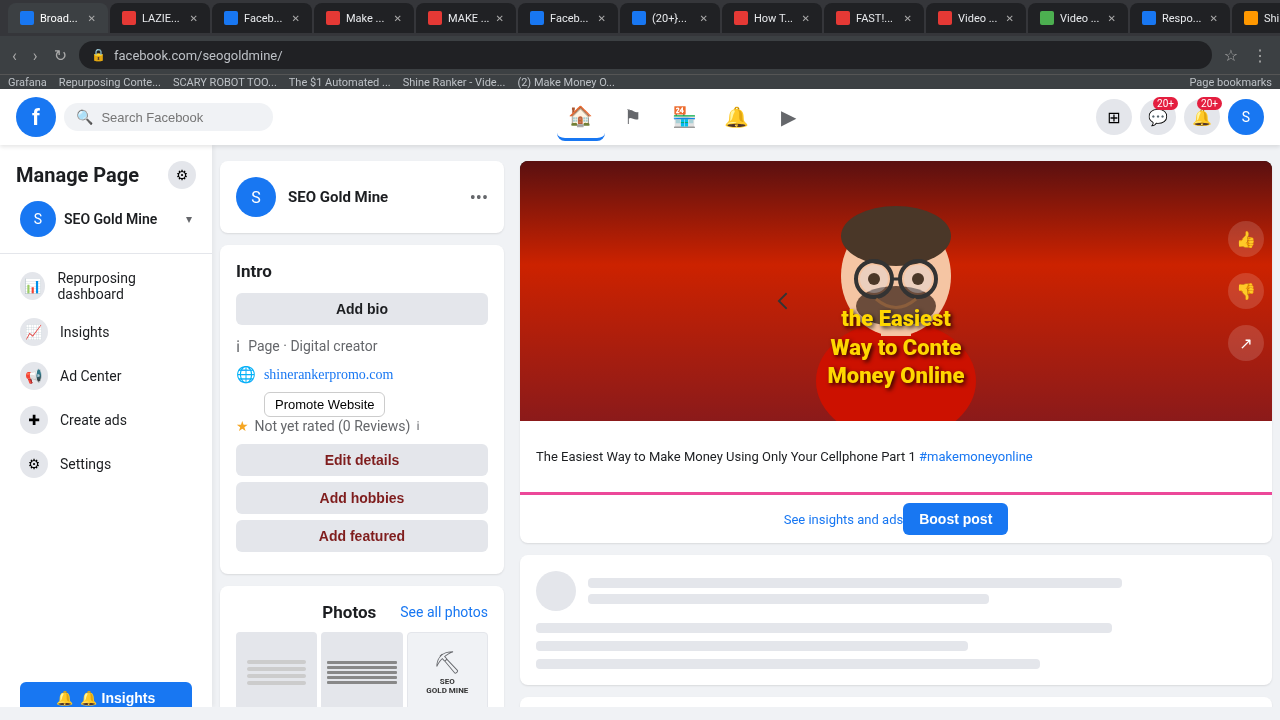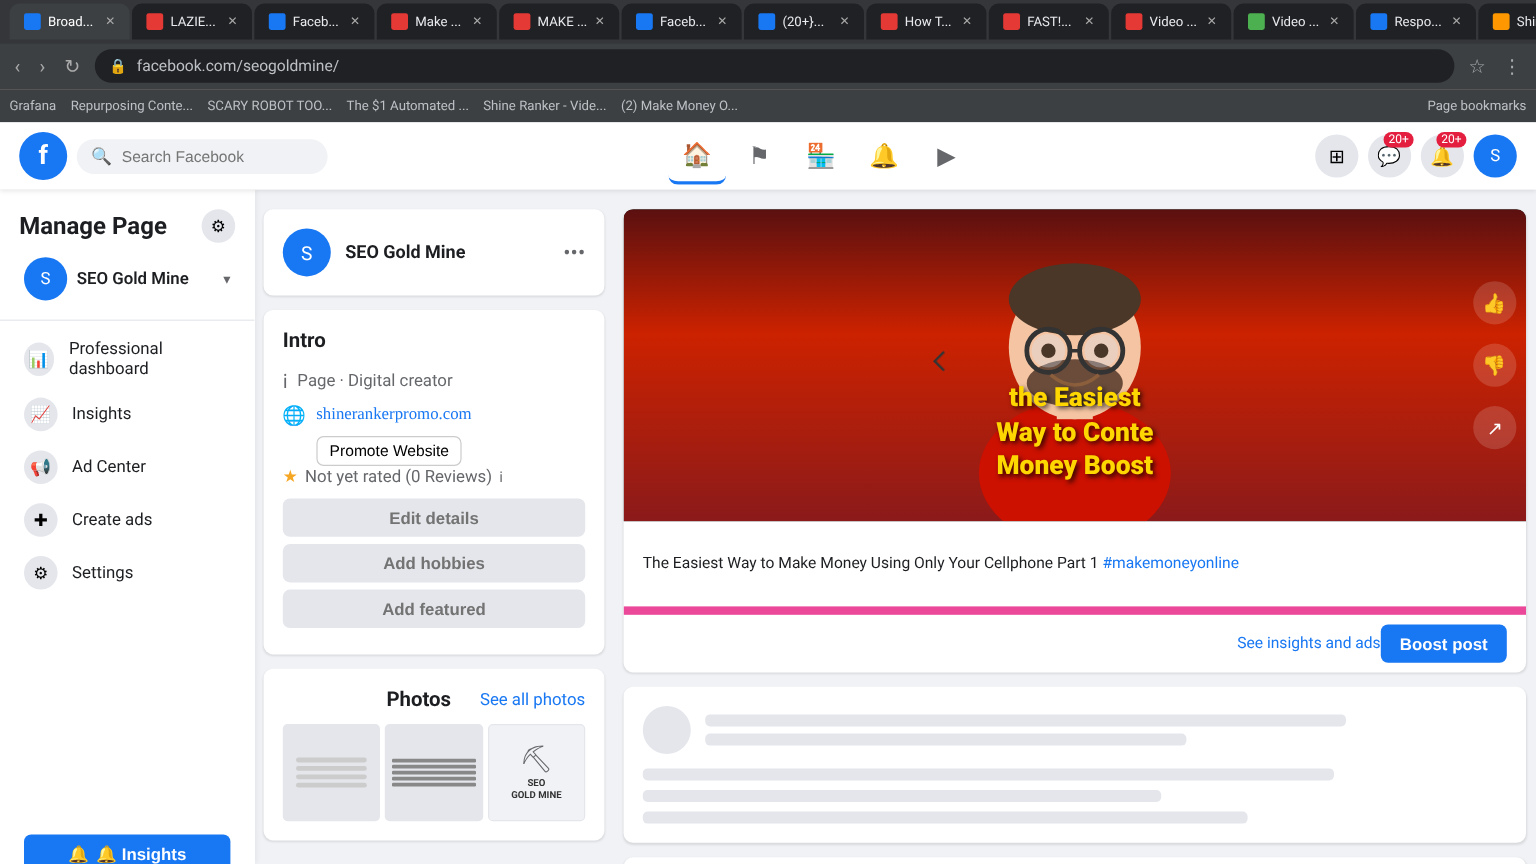--- a/index.html
+++ b/index.html
@@ -13,21 +13,21 @@
     .tab-favicon { width: 14px; height: 14px; border-radius: 2px; flex-shrink: 0; }
     .tab-label { overflow: hidden; text-overflow: ellipsis; font-size: 11px; }
     .tab-close { margin-left: auto; font-size: 10px; color: #aaa; flex-shrink: 0; }
 
     .nav-bar { display: flex; align-items: center; background: #3c4043; height: 38px; padding: 0 8px; gap: 8px; }
     .nav-btn { color: #aaa; font-size: 16px; cursor: pointer; padding: 4px; border-radius: 50%; }
     .address-bar { flex: 1; background: #202124; border-radius: 20px; height: 28px; display: flex; align-items: center; padding: 0 12px; color: #e8eaed; font-size: 13px; gap: 8px; }
     .address-text { color: #bdc1c6; font-size: 13px; }
     .nav-right { display: flex; align-items: center; gap: 6px; color: #aaa; font-size: 13px; }
 
-    .bookmarks-bar { background: #3c4043; height: 28px; display: flex; align-items: center; padding: 0 8px; gap: 12px; overflow: hidden; border-top: 1px solid #555; }
+    .bookmarks-bar { background: #3c4043; height: 15px; display: flex; align-items: center; padding: 0 8px; gap: 12px; overflow: hidden; border-top: 1px solid #555; }
     .bookmark-item { color: #bdc1c6; font-size: 11px; cursor: pointer; white-space: nowrap; display: flex; align-items: center; gap: 4px; }
 
     
     .app-container { display: flex; flex-direction: column; height: calc(720px - 102px); background: #f0f2f5; }
 
     
     .fb-topnav { background: #fff; height: 56px; display: flex; align-items: center; padding: 0 16px; box-shadow: 0 2px 4px rgba(0,0,0,0.1); position: relative; z-index: 10; flex-shrink: 0; }
     .fb-logo { width: 40px; height: 40px; background: #1877f2; border-radius: 50%; display: flex; align-items: center; justify-content: center; color: #fff; font-size: 22px; font-weight: bold; flex-shrink: 0; }
     .fb-search { display: flex; align-items: center; background: #f0f2f5; border-radius: 20px; padding: 6px 12px; gap: 8px; margin-left: 8px; }
     .fb-search input { background: transparent; border: none; outline: none; font-size: 13px; color: #65676b; width: 160px; }
@@ -73,21 +73,21 @@
     .section-card { background: #fff; border-radius: 8px; padding: 16px; margin-bottom: 12px; box-shadow: 0 1px 2px rgba(0,0,0,0.1); }
     .section-title { font-size: 17px; font-weight: 700; color: #1c1e21; margin-bottom: 12px; }
     .add-bio-btn { width: 100%; background: #e4e6eb; border: none; border-radius: 6px; padding: 8px; font-size: 14px; font-weight: 600; color: #1c1e21; cursor: pointer; margin-bottom: 10px; }
     .info-row { display: flex; align-items: center; gap: 8px; margin-bottom: 8px; color: #65676b; font-size: 14px; }
     .info-icon { font-size: 16px; color: #65676b; }
     .website-link { color: #1877f2; text-decoration: none; font-size: 14px; font-family: Liberation Serif, serif; }
     .promote-btn { background: #fff; border: 1px solid #ccc; border-radius: 6px; padding: 4px 10px; font-size: 13px; cursor: pointer; }
     .rating-row { display: flex; align-items: center; gap: 6px; color: #65676b; font-size: 14px; margin-bottom: 10px; }
     .star-icon { color: #f5a623; }
     .info-icon-small { font-size: 12px; }
-    .action-btn { width: 100%; background: #e4e6eb; border: none; border-radius: 6px; padding: 8px; font-size: 14px; font-weight: 600; color: #737373; cursor: pointer; margin-bottom: 6px; }
+    .action-btn { width: 100%; background: #e4e6eb; border: none; border-radius: 6px; padding: 8px; font-size: 14px; font-weight: 600; color: #7f1d1d; cursor: pointer; margin-bottom: 6px; }
 
     
     .photos-header { display: flex; justify-content: flex-end; align-items: center; margin-bottom: 10px; }
     .see-all-link { color: #1877f2; font-size: 14px; cursor: pointer; margin-left: 24px; }
     .photos-grid { display: grid; grid-template-columns: repeat(3, 1fr); gap: 4px; }
     .photo-thumb { aspect-ratio: 1; background: #e4e6eb; border-radius: 4px; overflow: hidden; display: flex; align-items: center; justify-content: center; font-size: 12px; color: #65676b; }
     .photo-logo { background: #fff; border: 1px solid #e4e6eb; }
     .photo-lines { flex-direction: column; gap: 3px; padding: 8px; }
     .photo-line { width: 90%; height: 4px; background: #ccc; border-radius: 2px; }
     .photo-doc { padding: 6px; gap: 2px; }
@@ -96,21 +96,21 @@
     
     .right-col { flex: 1; padding: 16px 8px; overflow-y: auto; }
     .post-card { background: #fff; border-radius: 8px; margin-bottom: 12px; box-shadow: 0 1px 2px rgba(0,0,0,0.1); overflow: hidden; }
     .video-container { position: relative; background: #000; width: 100%; height: 260px; display: flex; align-items: center; justify-content: center; overflow: hidden; }
     .video-text-overlay { position: absolute; bottom: 30px; left: 0; right: 0; text-align: center; }
     .video-title-text { font-size: 22px; font-weight: 900; color: #FFD700; text-shadow: 2px 2px 4px rgba(0,0,0,0.8); line-height: 1.3; display: block; }
     .video-actions { position: absolute; right: 8px; top: 50%; transform: translateY(-50%); display: flex; flex-direction: column; gap: 16px; }
     .video-action-btn { width: 36px; height: 36px; background: rgba(255,255,255,0.15); border-radius: 50%; display: flex; align-items: center; justify-content: center; cursor: pointer; color: #fff; font-size: 16px; }
     .post-caption { padding: 28px 16px; font-size: 13px; color: #1c1e21; }
     .hashtag { color: #1877f2; }
-    .post-footer { display: flex; align-items: center; justify-content: flex-end; padding: 8px 16px; border-top: 7px solid #ec4899; }
+    .post-footer { display: flex; align-items: center; justify-content: center; padding: 8px 16px; border-top: 3px solid #ec4899; }
     .insights-link { color: #1877f2; font-size: 13px; cursor: pointer; }
     .boost-btn { background: #1877f2; color: #fff; border: none; border-radius: 6px; padding: 8px 16px; font-size: 14px; font-weight: 600; cursor: pointer; }
 
     
     .placeholder-card { background: #fff; border-radius: 8px; padding: 16px; margin-bottom: 12px; box-shadow: 0 1px 2px rgba(0,0,0,0.1); }
     .placeholder-avatar { width: 40px; height: 40px; border-radius: 50%; background: #e4e6eb; }
     .placeholder-row { display: flex; align-items: center; gap: 12px; margin-bottom: 12px; }
     .placeholder-lines { flex: 1; display: flex; flex-direction: column; gap: 6px; }
     .placeholder-line { height: 10px; background: #e4e6eb; border-radius: 4px; }
     .placeholder-line.short { width: 60%; }
@@ -269,21 +269,21 @@
       <div class="sidebar-account">
         <div class="account-avatar">S</div>
         <span class="account-name">SEO Gold Mine</span>
         <span class="chevron-icon">▾</span>
       </div>
 
       <div class="sidebar-divider"></div>
 
       <div class="sidebar-nav-item">
         <div class="sidebar-nav-icon">📊</div>
-        <span class="sidebar-nav-label">Professional dashboard</span>
+        <span class="sidebar-nav-label">Repurposing dashboard</span>
       </div>
       <div class="sidebar-nav-item">
         <div class="sidebar-nav-icon">📈</div>
         <span class="sidebar-nav-label">Insights</span>
       </div>
       <div class="sidebar-nav-item">
         <div class="sidebar-nav-icon">📢</div>
         <span class="sidebar-nav-label">Ad Center</span>
       </div>
       <div class="sidebar-nav-item">
@@ -310,20 +310,21 @@
       <div class="middle-col">
 
         <div class="page-header">
           <div class="page-avatar">S</div>
           <span class="page-name-text">SEO Gold Mine</span>
           <span class="page-options-btn">•••</span>
         </div>
 
         <div class="section-card">
           <div class="section-title">Intro</div>
+          <button class="add-bio-btn">Add bio</button>
 
           <div class="info-row">
             <span class="info-icon">ℹ</span>
             <span>Page · Digital creator</span>
           </div>
 
           <div class="info-row">
             <span class="info-icon">🌐</span>
             <a class="website-link">shinerankerpromo.com</a>
           </div>
@@ -407,21 +408,21 @@
                 <circle cx="128" cy="118" r="6" fill="#4a3728"></circle>
                 <circle cx="172" cy="118" r="6" fill="#4a3728"></circle>
 
                 <path d="M 130 138 Q 150 155 170 138" fill="none" stroke="#8B5e3c" stroke-width="3"></path>
               </svg>
             </div>
 
             <div class="video-text-overlay">
               <span class="video-title-text">the Easiest</span>
               <span class="video-title-text">Way to Conte</span>
-              <span class="video-title-text">Money Boost</span>
+              <span class="video-title-text">Money Online</span>
             </div>
 
             <div class="video-actions">
               <div class="video-action-btn">👍</div>
               <div class="video-action-btn">👎</div>
               <div class="video-action-btn">↗</div>
             </div>
           </div>
           <div class="post-caption">
             <span>The Easiest Way to Make Money Using Only Your Cellphone Part 1 </span><span class="hashtag">#makemoneyonline</span>

